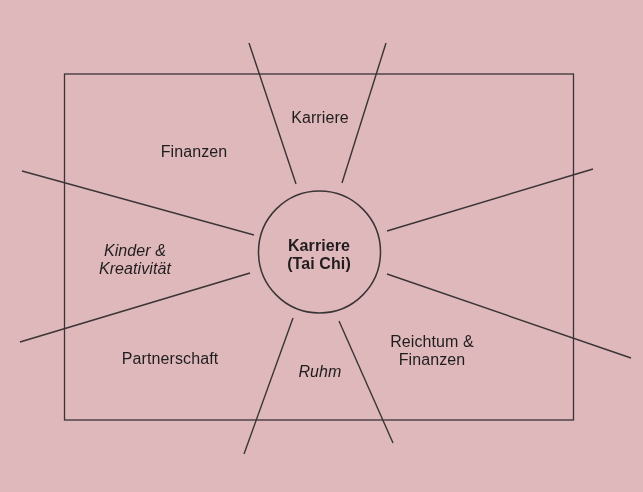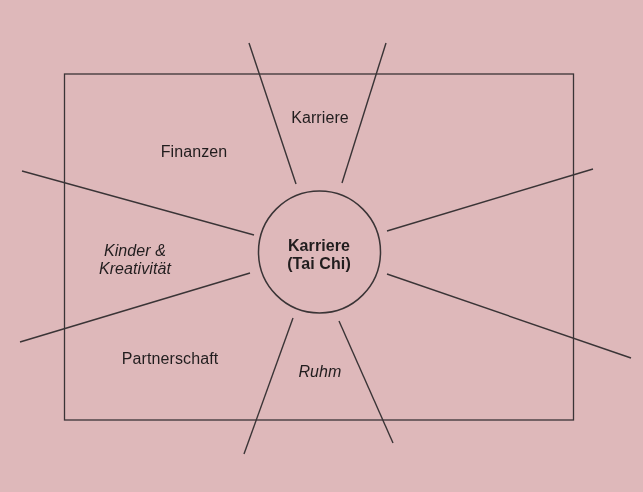--- a/index.html
+++ b/index.html
@@ -58,20 +58,22 @@
     <line class="ln" x1="293" y1="318" x2="244" y2="454"></line>
     <line class="ln" x1="339" y1="321" x2="393" y2="443"></line>
 
     <circle class="cir" cx="319.5" cy="252" r="61"></circle>
   </svg>
 
   <div class="label" style="left:320px; top:118px;">Karriere</div>
 
 
 
+  <div class="label" style="left:432px; top:351px;">Reichtum &amp;
+Finanzen</div>
 
   <div class="label" style="left:320px; top:372px;font-style:italic;">Ruhm</div>
 
   <div class="label" style="left:170px; top:359px;">Partnerschaft</div>
 
   <div class="label" style="left:135px; top:260px;font-style:italic;">Kinder &amp;
 Kreativität</div>
 
   <div class="label" style="left:194px; top:152px;">Finanzen</div>
 

